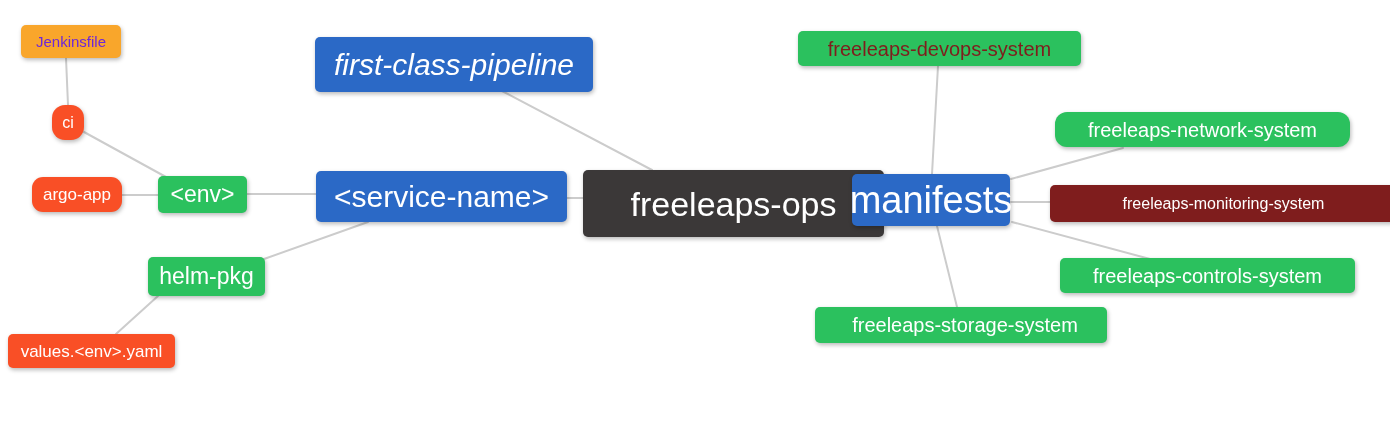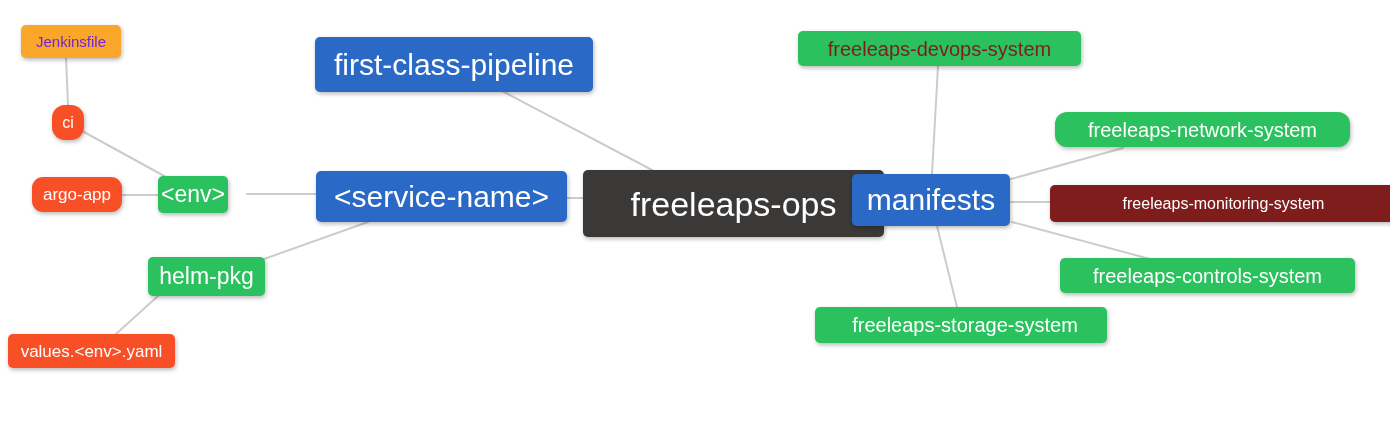--- a/index.html
+++ b/index.html
@@ -58,26 +58,26 @@
       <line x1="932" y1="174" x2="938" y2="66" stroke="#CCCCCC"></line>
       <line x1="1011" y1="179" x2="1123" y2="148" stroke="#CCCCCC"></line>
       <line x1="1011" y1="202" x2="1050" y2="202" stroke="#CCCCCC"></line>
       <line x1="1012" y1="222" x2="1150" y2="259" stroke="#CCCCCC"></line>
       <line x1="937" y1="226" x2="957" y2="307" stroke="#CCCCCC"></line>
     </svg>
   <div id="nodes">
       <div class="node" style="left: 21px; top: 25px; width: 100px; height: 33px; font-size: 15px; background: rgb(249, 166, 43); color: #6d28d9;">Jenkinsfile</div>
       <div class="node" style="left: 52px; top: 105px; width: 32px; height: 35px; font-size: 16px; background: rgb(249, 79, 38); color: rgb(255, 255, 255); border-radius: 13px;">ci</div>
       <div class="node" style="left: 32px; top: 177px; width: 90px; height: 35px; font-size: 17px; background: rgb(249, 79, 38); color: rgb(255, 255, 255); border-radius: 11px;">argo-app</div>
-      <div class="node" style="left: 158px; top: 176px; width: 70px; height: 37px; font-size: 23px; background: rgb(43, 193, 94); color: rgb(255, 255, 255);">&lt;env&gt;</div>
+      <div class="node" style="left: 158px; top: 176px; width: 89px; height: 37px; font-size: 23px; background: rgb(43, 193, 94); color: rgb(255, 255, 255);">&lt;env&gt;</div>
       <div class="node" style="left: 148px; top: 257px; width: 117px; height: 39px; font-size: 23px; background: rgb(43, 193, 94); color: rgb(255, 255, 255);">helm-pkg</div>
       <div class="node" style="left: 8px; top: 334px; width: 167px; height: 34px; font-size: 17px; background: rgb(249, 79, 38); color: rgb(255, 255, 255);">values.&lt;env&gt;.yaml</div>
-      <div class="node" style="left: 315px; top: 37px; width: 278px; height: 55px; font-size: 30px; background: rgb(43, 105, 198); color: rgb(255, 255, 255);">first-class-pipeline</div>
+      <div class="node" style="left: 315px; top: 37px; width: 278px; height: 55px; font-size: 30px; background: rgb(43, 105, 198); color: rgb(255, 255, 255); font-style: italic;">first-class-pipeline</div>
       <div class="node" style="left: 316px; top: 171px; width: 251px; height: 51px; font-size: 30px; background: rgb(43, 105, 198); color: rgb(255, 255, 255);">&lt;service-name&gt;</div>
       <div class="node" style="left: 583px; top: 170px; width: 301px; height: 67px; font-size: 34px; background: rgb(59, 56, 56); color: rgb(255, 255, 255);">freeleaps-ops</div>
-      <div class="node" style="left: 852px; top: 174px; width: 158px; height: 52px; font-size: 30px; background: rgb(43, 105, 198); color: rgb(255, 255, 255);">manifests</div>
+      <div class="node" style="left: 852px; top: 174px; width: 158px; height: 52px; font-size: 38px; background: rgb(43, 105, 198); color: rgb(255, 255, 255);">manifests</div>
       <div class="node" style="left: 798px; top: 31px; width: 283px; height: 35px; font-size: 20px; background: rgb(43, 193, 94); color: #7f1d1d;">freeleaps-devops-system</div>
       <div class="node" style="left: 1055px; top: 112px; width: 295px; height: 35px; font-size: 20px; background: rgb(43, 193, 94); color: rgb(255, 255, 255); border-radius: 12px;">freeleaps-network-system</div>
       <div class="node" style="left: 1050px; top: 185px; width: 347px; height: 37px; font-size: 16px; background: #7f1d1d; color: rgb(255, 255, 255);">freeleaps-monitoring-system</div>
       <div class="node" style="left: 1060px; top: 258px; width: 295px; height: 35px; font-size: 20px; background: rgb(43, 193, 94); color: rgb(255, 255, 255);">freeleaps-controls-system</div>
       <div class="node" style="left: 815px; top: 307px; width: 292px; height: 36px; font-size: 20px; background: rgb(43, 193, 94); color: rgb(255, 255, 255); padding-left: 8px;">freeleaps-storage-system</div>
     </div>
 </div>
 
 </body></html>

